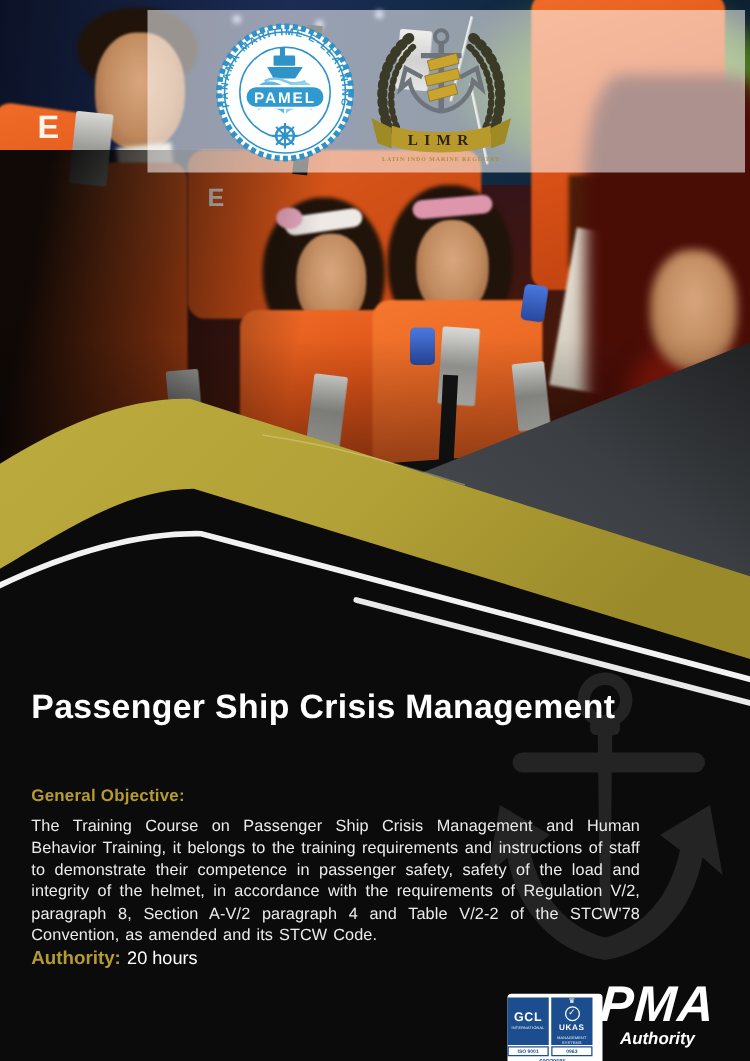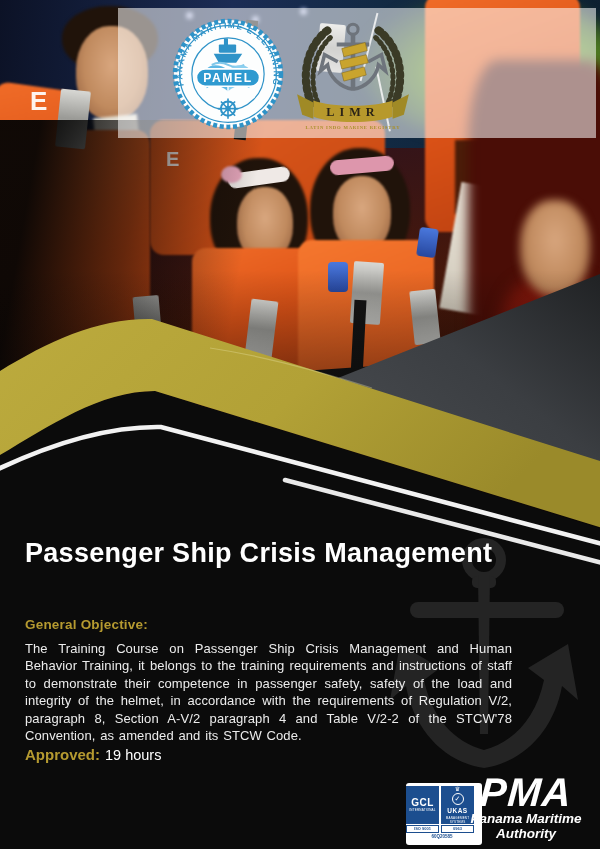--- a/index.html
+++ b/index.html
@@ -40,21 +40,21 @@
   .logo-band { position:absolute; left:118px; top:8px; width:478px; height:130px;
                background:rgba(255,255,255,.55); }
   .logo-pamel { position:absolute; left:171px; top:17px; }
   .logo-limr  { position:absolute; left:291px; top:14px; }
 
   
   .shapes { position:absolute; left:0; top:0; width:600px; height:849px; pointer-events:none; }
   .anchor-mark { position:absolute; left:388px; top:534px; pointer-events:none; }
 
   
-  .content { position:absolute; left:0; top:0; width:600px; height:644px; color:#fff; }
+  .content { position:absolute; left:0; top:12px; width:600px; height:644px; color:#fff; }
   .title { position:absolute; left:25px; top:537px; width:520px;
            font-size:27px; line-height:33px; font-weight:bold; letter-spacing:.3px; color:#ffffff; }
   .obj-head { position:absolute; left:25px; top:617px; font-size:13.5px; font-weight:bold;
               color:#b59a30; letter-spacing:.2px;text-align:right; }
   .obj-body { position:absolute; left:25px; top:640px; width:487px; font-size:13px; line-height:17.4px;
               color:#ececec; text-align:justify; letter-spacing:.1px; word-spacing:1px; }
   .duration { position:absolute; left:25px; top:746px; font-size:15px; }
   .duration .lbl { color:#b59a30; font-weight:bold; }
   .duration .val { color:#ffffff; font-weight:normal; margin-left:5px; font-size:14.5px; }
 
@@ -242,21 +242,21 @@
 
   <div class="content">
     <div class="title">
       <div>Passenger Ship Crisis Management</div>
     </div>
 
     <div class="obj-head">General Objective:</div>
     <div class="obj-body">The Training Course on Passenger Ship Crisis Management and Human Behavior Training, it belongs to the training requirements and instructions of staff to demonstrate their competence in passenger safety, safety of the load and integrity of the helmet, in accordance with the requirements of Regulation V/2, paragraph 8, Section A-V/2 paragraph 4 and Table V/2-2 of the STCW'78 Convention, as amended and its STCW Code.</div>
 
     <div class="duration">
-      <span class="lbl">Approved:</span><span class="val">19 hours</span>
+      <span class="lbl">Authority:</span><span class="val">20 hours</span>
     </div>
 
     <div class="cert-card">
       <div class="cert-squares">
         <div class="cert-sq">
           <div class="big">GCL</div>
           <div class="tiny">INTERNATIONAL</div>
         </div>
         <div class="cert-sq">
           <div class="crown">♛</div>
@@ -267,18 +267,17 @@
       </div>
       <div class="cert-strips">
         <div class="cert-strip">ISO 9001</div>
         <div class="cert-strip">0963</div>
       </div>
       <div class="cert-num">60Q20585</div>
     </div>
 
     <div class="pma-block">
       <div class="pma-acronym">PMA</div>
-      <div class="pma-sub">Panama Maritime</div>
       <div class="pma-sub">Authority</div>
     </div>
   </div>
 
 </div>
 
 </body></html>

